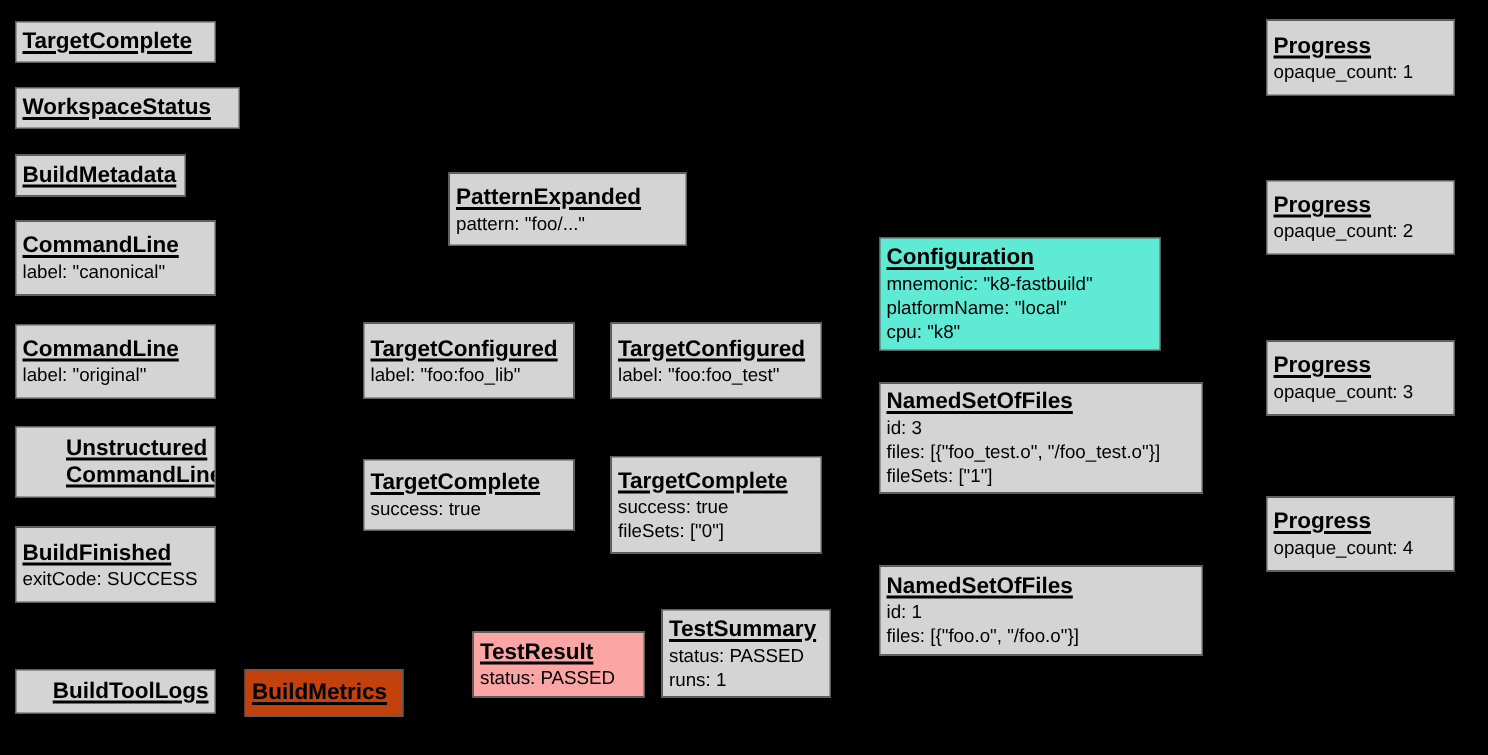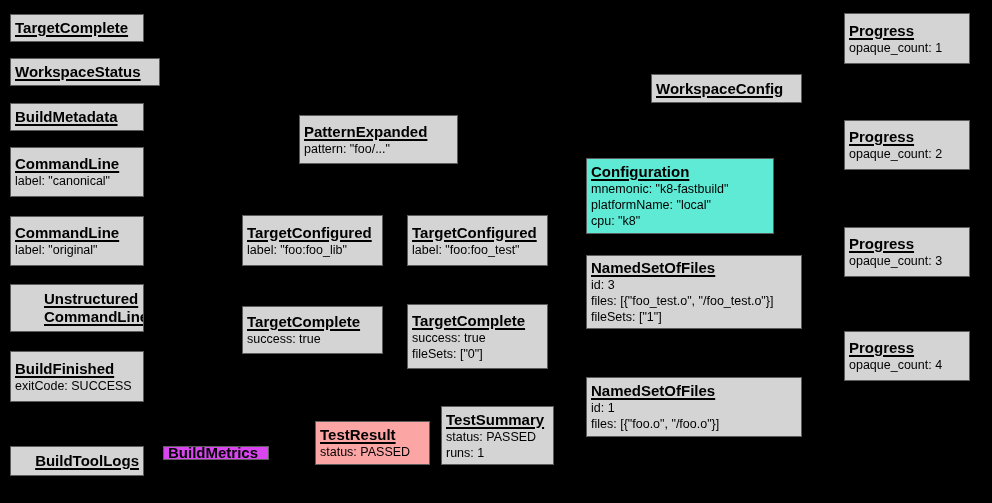--- a/index.html
+++ b/index.html
@@ -46,21 +46,21 @@
 </head>
 <body style="background: rgb(0, 0, 0);">
 
 <div id="canvas">
     <div class="node" style="left: 10px; top: 14px; width: 134px; height: 28px; background: rgb(212, 212, 212); border-color: rgb(92, 92, 92); color: rgb(0, 0, 0);">
       <div class="node-title">TargetComplete</div>
     </div>
     <div class="node" style="left: 10px; top: 58px; width: 150px; height: 28px; background: rgb(212, 212, 212); border-color: rgb(92, 92, 92); color: rgb(0, 0, 0);">
       <div class="node-title">WorkspaceStatus</div>
     </div>
-    <div class="node" style="left: 10px; top: 103px; width: 134px; height: 28px; background: rgb(212, 212, 212); border-color: rgb(92, 92, 92); color: rgb(0, 0, 0);">
+    <div class="node" style="left: 10px; top: 103px; width: 114px; height: 28px; background: rgb(212, 212, 212); border-color: rgb(92, 92, 92); color: rgb(0, 0, 0);">
       <div class="node-title">BuildMetadata</div>
     </div>
     <div class="node" style="left: 10px; top: 147px; width: 134px; height: 50px; background: rgb(212, 212, 212); border-color: rgb(92, 92, 92); color: rgb(0, 0, 0);">
       <div class="node-title">CommandLine</div>
       <div class="node-detail">label: "canonical"</div>
     </div>
     <div class="node" style="left: 10px; top: 216px; width: 134px; height: 50px; background: rgb(212, 212, 212); border-color: rgb(92, 92, 92); color: rgb(0, 0, 0);">
       <div class="node-title">CommandLine</div>
       <div class="node-detail">label: "original"</div>
     </div>
@@ -68,21 +68,21 @@
       <div class="node-title">Unstructured</div>
       <div class="node-title">CommandLine</div>
     </div>
     <div class="node" style="left: 10px; top: 351px; width: 134px; height: 51px; background: rgb(212, 212, 212); border-color: rgb(92, 92, 92); color: rgb(0, 0, 0);">
       <div class="node-title">BuildFinished</div>
       <div class="node-detail">exitCode: SUCCESS</div>
     </div>
     <div class="node" style="left: 10px; top: 446px; width: 134px; height: 30px; background: rgb(212, 212, 212); border-color: rgb(92, 92, 92); color: rgb(0, 0, 0); text-align: right;">
       <div class="node-title">BuildToolLogs</div>
     </div>
-    <div class="node" style="left: 163px; top: 446px; width: 106px; height: 14px; background: #d946ef; border-color: rgb(92, 92, 92); color: rgb(0, 0, 0);">
+    <div class="node" style="left: 163px; top: 446px; width: 106px; height: 32px; background: #c2410c; border-color: rgb(92, 92, 92); color: rgb(0, 0, 0);">
       <div class="node-title">BuildMetrics</div>
     </div>
     <div class="node" style="left: 299px; top: 115px; width: 159px; height: 49px; background: rgb(212, 212, 212); border-color: rgb(92, 92, 92); color: rgb(0, 0, 0);">
       <div class="node-title">PatternExpanded</div>
       <div class="node-detail">pattern: "foo/..."</div>
     </div>
     <div class="node" style="left: 242px; top: 215px; width: 141px; height: 51px; background: rgb(212, 212, 212); border-color: rgb(92, 92, 92); color: rgb(0, 0, 0);">
       <div class="node-title">TargetConfigured</div>
       <div class="node-detail">label: "foo:foo_lib"</div>
     </div>
@@ -100,23 +100,20 @@
       <div class="node-detail">fileSets: ["0"]</div>
     </div>
     <div class="node" style="left: 315px; top: 421px; width: 115px; height: 44px; background: #fca5a5; border-color: rgb(92, 92, 92); color: rgb(0, 0, 0);">
       <div class="node-title">TestResult</div>
       <div class="node-detail">status: PASSED</div>
     </div>
     <div class="node" style="left: 441px; top: 406px; width: 113px; height: 59px; background: rgb(212, 212, 212); border-color: rgb(92, 92, 92); color: rgb(0, 0, 0);">
       <div class="node-title">TestSummary</div>
       <div class="node-detail">status: PASSED</div>
       <div class="node-detail">runs: 1</div>
-    </div>
-    <div class="node" style="left: 651px; top: 74px; width: 151px; height: 29px; background: rgb(212, 212, 212); border-color: rgb(92, 92, 92); color: rgb(0, 0, 0);">
-      <div class="node-title">WorkspaceConfig</div>
     </div>
     <div class="node" style="left: 586px; top: 158px; width: 188px; height: 76px; background: #5eead4; border-color: rgb(92, 92, 92); color: rgb(0, 0, 0);">
       <div class="node-title">Configuration</div>
       <div class="node-detail">mnemonic: "k8-fastbuild"</div>
       <div class="node-detail">platformName: "local"</div>
       <div class="node-detail">cpu: "k8"</div>
     </div>
     <div class="node" style="left: 586px; top: 255px; width: 216px; height: 74px; background: rgb(212, 212, 212); border-color: rgb(92, 92, 92); color: rgb(0, 0, 0);">
       <div class="node-title">NamedSetOfFiles</div>
       <div class="node-detail">id: 3</div>

